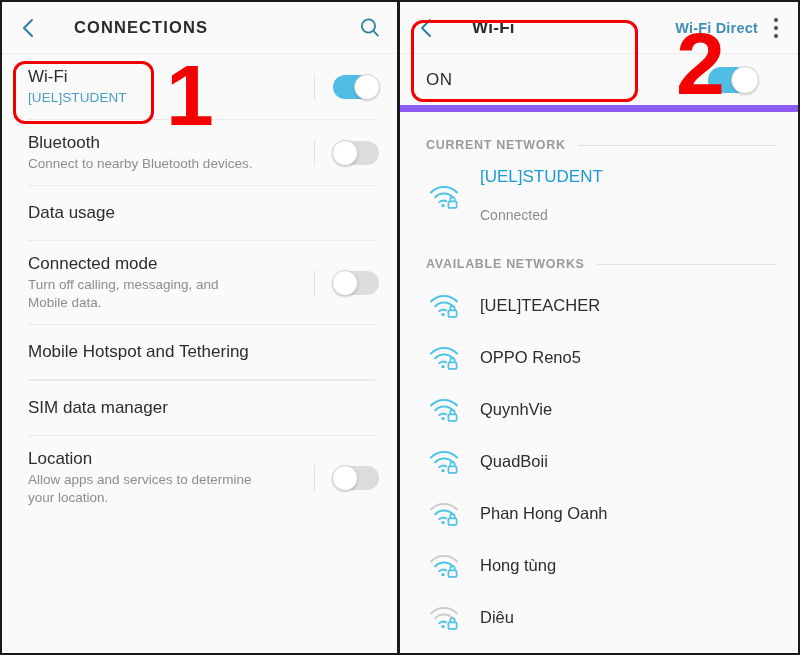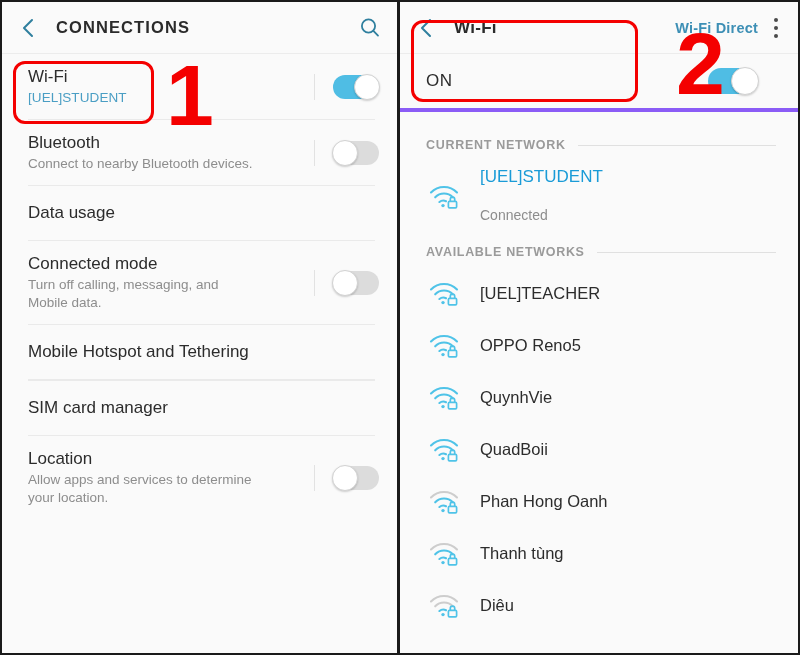--- a/index.html
+++ b/index.html
@@ -37,20 +37,21 @@
     border-bottom: 1px solid #ececec;
   }
   .back-icon { width: 26px; height: 26px; flex: 0 0 26px; margin-right: 8px; cursor: pointer; }
   .appbar-title {
     font-size: 17px;
     font-weight: bold;
     color: #2b2b2b;
     letter-spacing: .3px;
     flex: 1;
     padding-left: 6px;
+    margin-left: 18px;
   }
   .appbar-title.wide { letter-spacing: 1.1px; font-size: 16.5px; }
   .search-icon { width: 26px; height: 26px; cursor: pointer; }
   .wifi-direct {
     font-size: 14.5px;
     font-weight: bold;
     color: #3d8fb5;
     letter-spacing: .2px;
     margin-right: 16px;
     cursor: pointer;
@@ -115,21 +116,21 @@
   .toggle.big { width: 50px; height: 26px; border-radius: 14px; flex: 0 0 50px; }
   .toggle.big .knob { width: 28px; height: 28px; }
 
   
   .on-row {
     display: flex;
     align-items: center;
     height: 58px;
     padding: 0 40px 0 26px;
     background: #fafafa;
-    border-bottom: 4px solid #8b5cf6;
+    border-bottom: 7px solid #8b5cf6;
   }
   .on-label {
     flex: 1;
     font-size: 17px;
     color: #2c2c2c;
     letter-spacing: .5px;
   }
   .section-head {
     display: flex;
     align-items: center;
@@ -258,21 +259,21 @@
         <div class="row-texts">
           <div class="row-title">Mobile Hotspot and Tethering</div>
         </div>
       </div>
       <div class="divider"></div>
 
       <div class="divider"></div>
 
       <div class="row">
         <div class="row-texts">
-          <div class="row-title">SIM card manager</div>
+          <div class="row-title">SIM data manager</div>
         </div>
       </div>
       <div class="divider"></div>
 
       <div class="row">
         <div class="row-texts">
           <div class="row-title">Location</div>
           <div class="row-sub" style="max-width:250px">Allow apps and services to determine your location.</div>
         </div>
         <div class="toggle-wrap">
@@ -328,21 +329,21 @@
           <rect x="20.4" y="20.3" width="8.2" height="6.6" rx="1.1" fill="none" stroke="#4fc3e8" stroke-width="1.7"></rect>
           <path d="M22.3 20.3 v-2.0 a2.2 2.2 0 0 1 4.4 0 v2.0" fill="none" stroke="#4fc3e8" stroke-width="1.7"></path>
         </svg>
       </span>
       <div class="net-texts">
         <div class="net-name connected">[UEL]STUDENT</div>
         <div class="net-status">Connected</div>
       </div>
     </div>
 
-    <div class="section-head" style="margin-top:6px">
+    <div class="section-head" style="margin-top:18px">
       <span>AVAILABLE NETWORKS</span>
       <span class="rule"></span>
     </div>
 
 
     <div class="net-row">
       <span class="net-icon">
         <svg viewBox="0 0 32 30" width="32" height="30">
           <path d="M3 11.5 A18 18 0 0 1 29 11.5" fill="none" stroke="#4fc3e8" stroke-width="2.1" stroke-linecap="round"></path>
           <path d="M7.2 16.3 A12.2 12.2 0 0 1 24.8 16.3" fill="none" stroke="#4fc3e8" stroke-width="2.1" stroke-linecap="round"></path>
@@ -426,21 +427,21 @@
         <svg viewBox="0 0 32 30" width="32" height="30">
           <path d="M3 11.5 A18 18 0 0 1 29 11.5" fill="none" stroke="#cdcdcd" stroke-width="2.1" stroke-linecap="round"></path>
           <path d="M7.2 16.3 A12.2 12.2 0 0 1 24.8 16.3" fill="none" stroke="#4fc3e8" stroke-width="2.1" stroke-linecap="round"></path>
           <path d="M11.4 21 A6.4 6.4 0 0 1 18 20.2" fill="none" stroke="#4fc3e8" stroke-width="2.1" stroke-linecap="round"></path>
           <circle cx="15" cy="24.6" r="1.7" fill="#4fc3e8"></circle>
           <rect x="20.4" y="20.3" width="8.2" height="6.6" rx="1.1" fill="none" stroke="#4fc3e8" stroke-width="1.7"></rect>
           <path d="M22.3 20.3 v-2.0 a2.2 2.2 0 0 1 4.4 0 v2.0" fill="none" stroke="#4fc3e8" stroke-width="1.7"></path>
         </svg>
       </span>
       <div class="net-texts">
-        <div class="net-name">Thanh tùng</div>
+        <div class="net-name">Hong tùng</div>
       </div>
     </div>
 
     <div class="net-row">
       <span class="net-icon">
         <svg viewBox="0 0 32 30" width="32" height="30">
           <path d="M3 11.5 A18 18 0 0 1 29 11.5" fill="none" stroke="#cdcdcd" stroke-width="2.1" stroke-linecap="round"></path>
           <path d="M7.2 16.3 A12.2 12.2 0 0 1 24.8 16.3" fill="none" stroke="#cdcdcd" stroke-width="2.1" stroke-linecap="round"></path>
           <path d="M11.4 21 A6.4 6.4 0 0 1 18 20.2" fill="none" stroke="#4fc3e8" stroke-width="2.1" stroke-linecap="round"></path>
           <circle cx="15" cy="24.6" r="1.7" fill="#4fc3e8"></circle>

